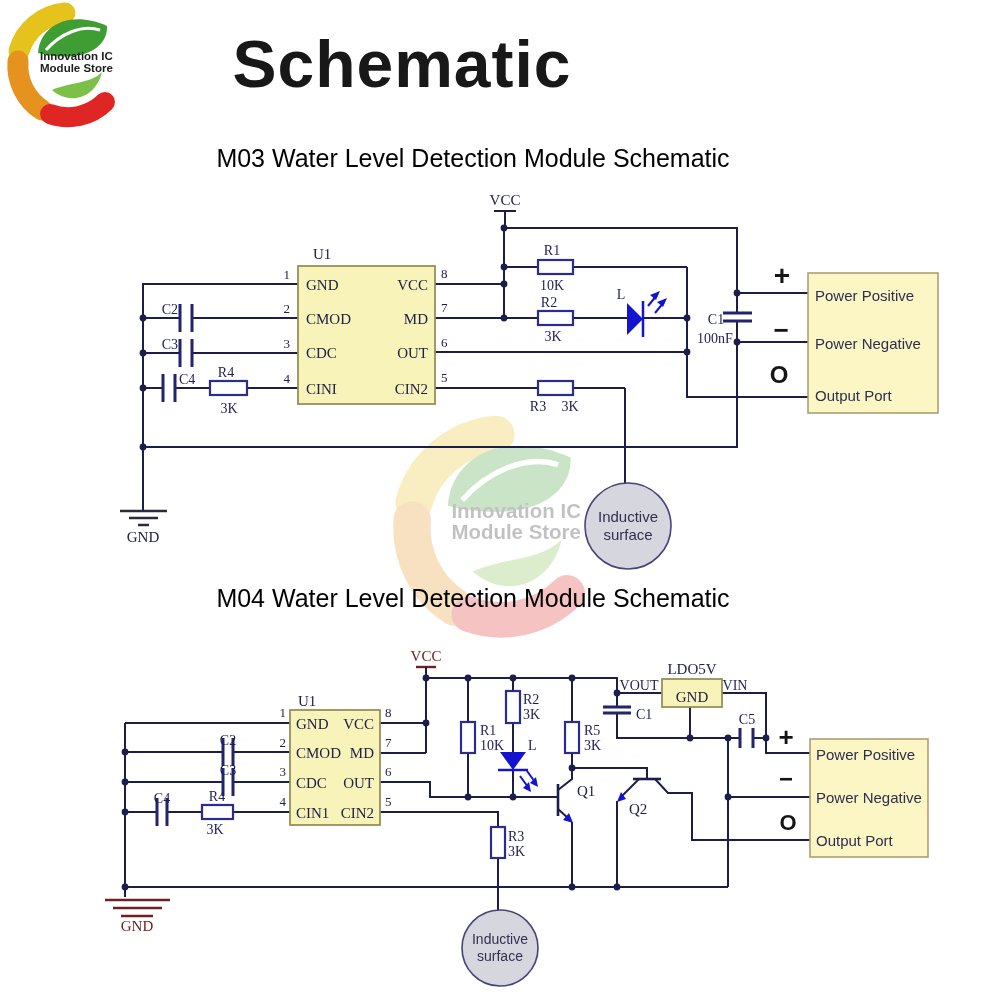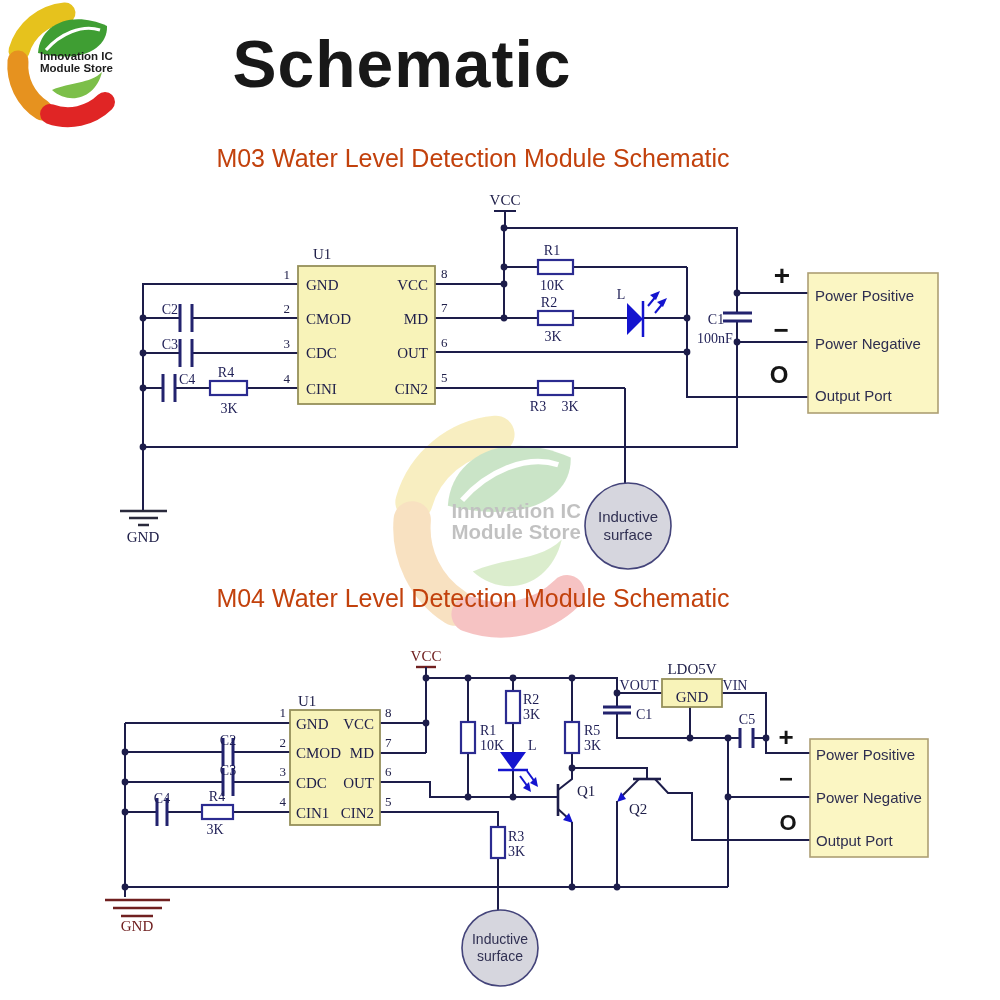--- a/index.html
+++ b/index.html
@@ -2,21 +2,21 @@
 <html><head>
 <meta charset="utf-8">
 <style>
   html,body{margin:0;padding:0;background:#fff;}
   #page{position:relative;width:1000px;height:1000px;background:#fff;overflow:hidden;
         font-family:"Liberation Sans",sans-serif;}
   #schx{position:absolute;left:0;top:0;width:1000px;height:1000px;}
   .hdr-title{position:absolute;top:26px;left:0;width:804px;text-align:center;
      font-size:66px;font-weight:bold;letter-spacing:1px;color:#181818;}
   .sub-title{position:absolute;left:0;width:946px;text-align:center;
-     font-size:25px;font-weight:500;color:#c2410c;}
+     font-size:25px;font-weight:500;color:#000000;}
   #m03-title{top:144px;}
   #m04-title{top:584px;}
   
   .wire{stroke:#1d1d4a;stroke-width:2;fill:none;}
   .cap{stroke:#23236e;stroke-width:3;fill:none;}
   .comp{fill:#ffffff;stroke:#2b2b90;stroke-width:2.2;}
   .dot{fill:#1d1d4a;stroke:none;}
   .icbox{fill:#f8f3b9;stroke:#95905a;stroke-width:1.8;}
   .portbox{fill:#fbf6c3;stroke:#ad9f74;stroke-width:1.6;}
   .sensor{fill:#d6d6de;stroke:#44447a;stroke-width:1.6;}

